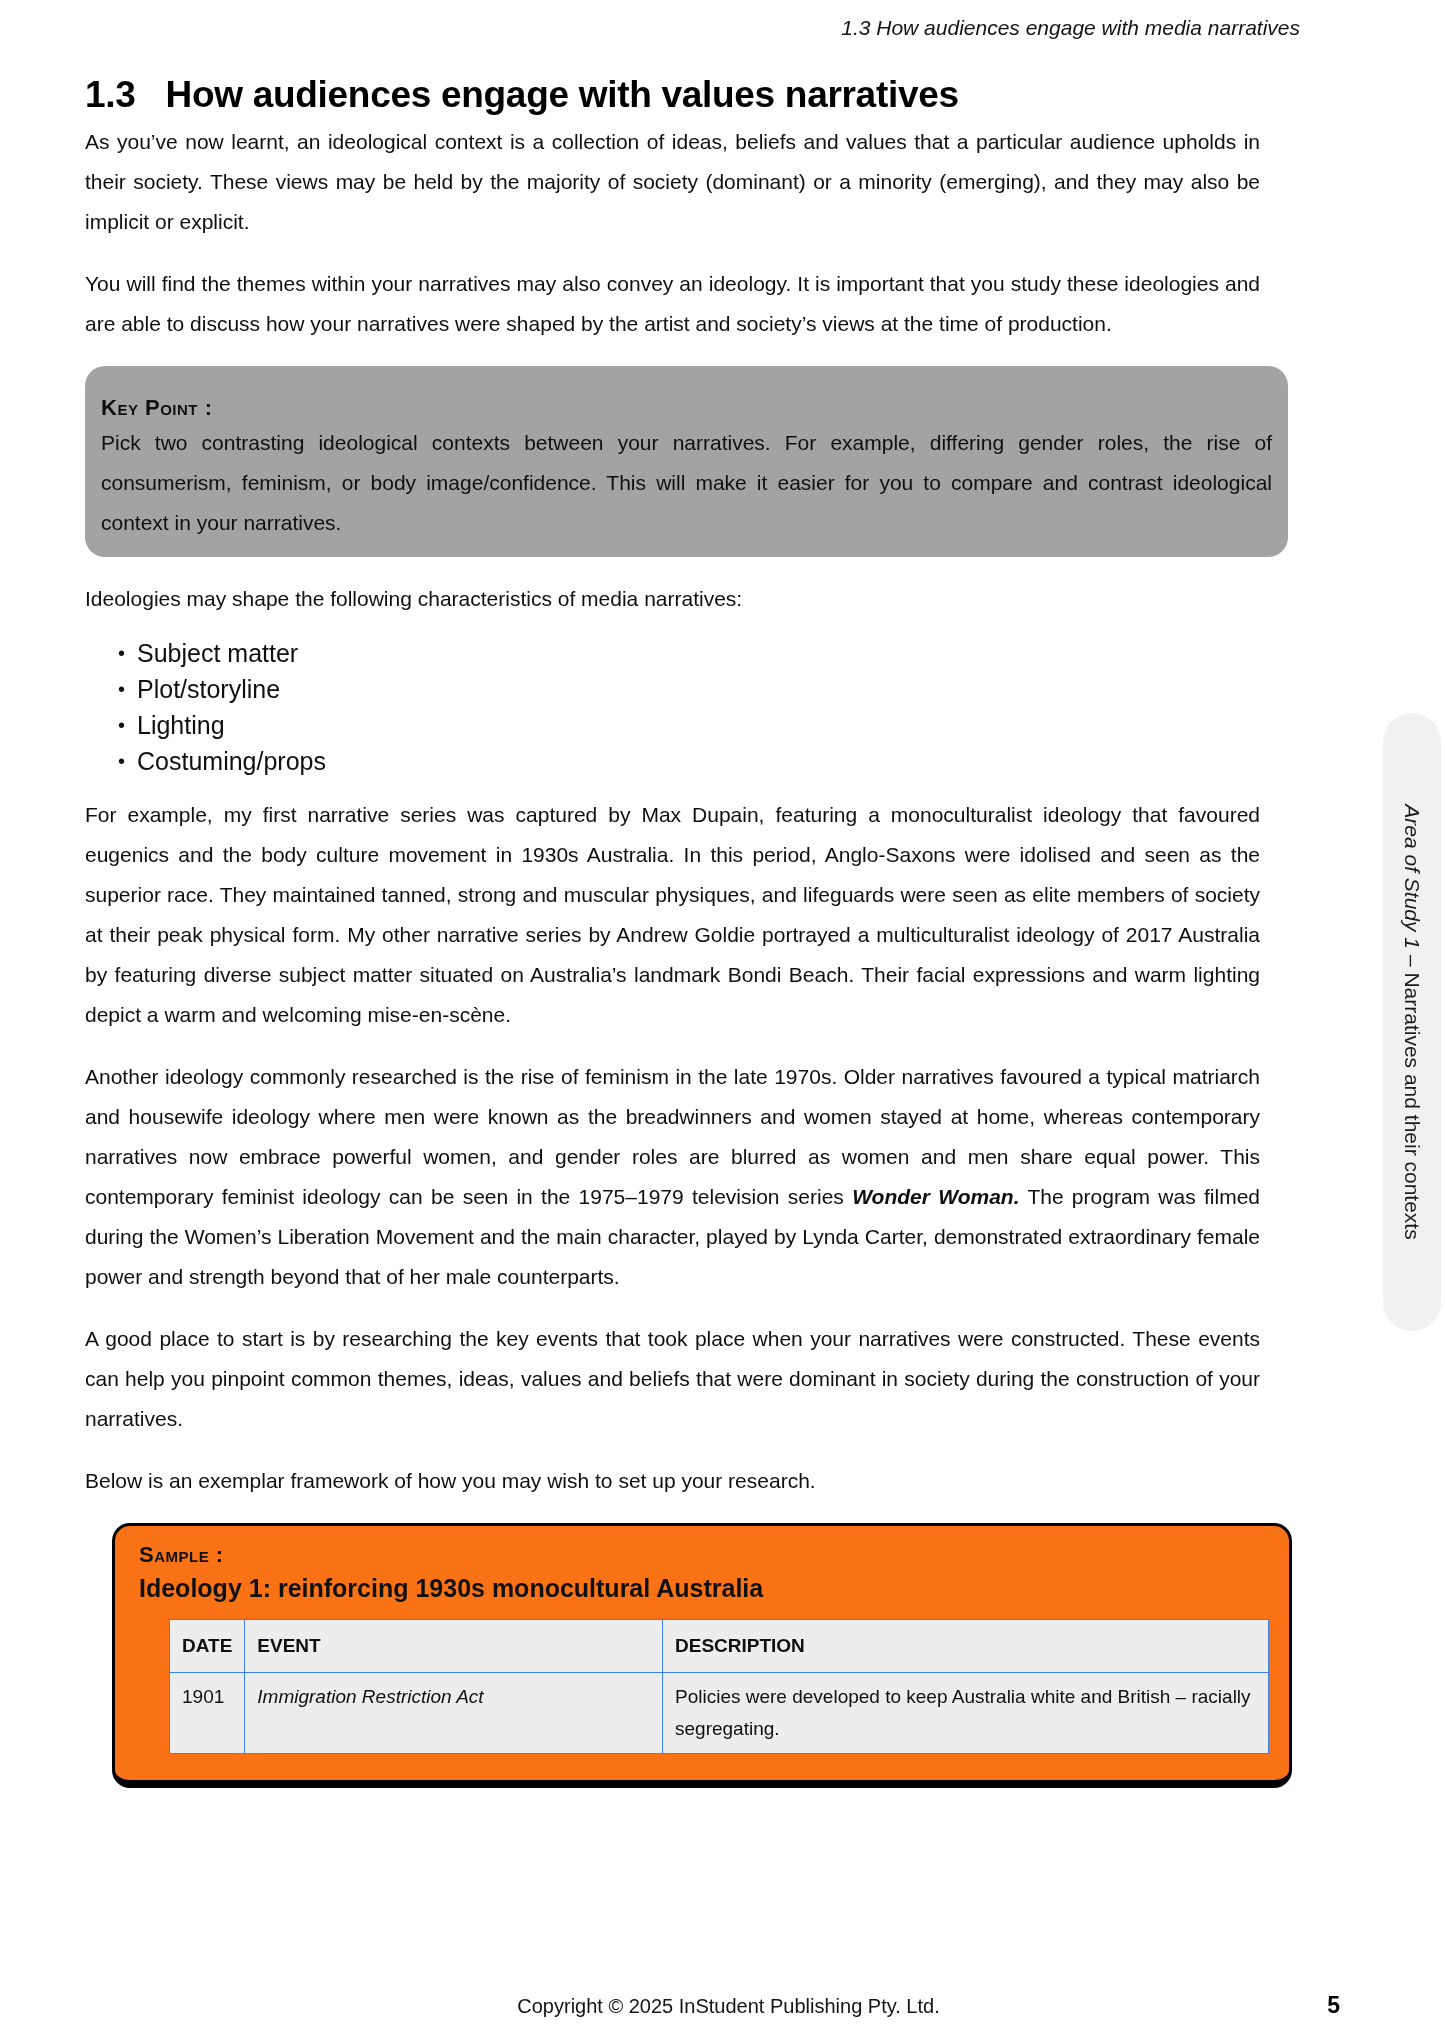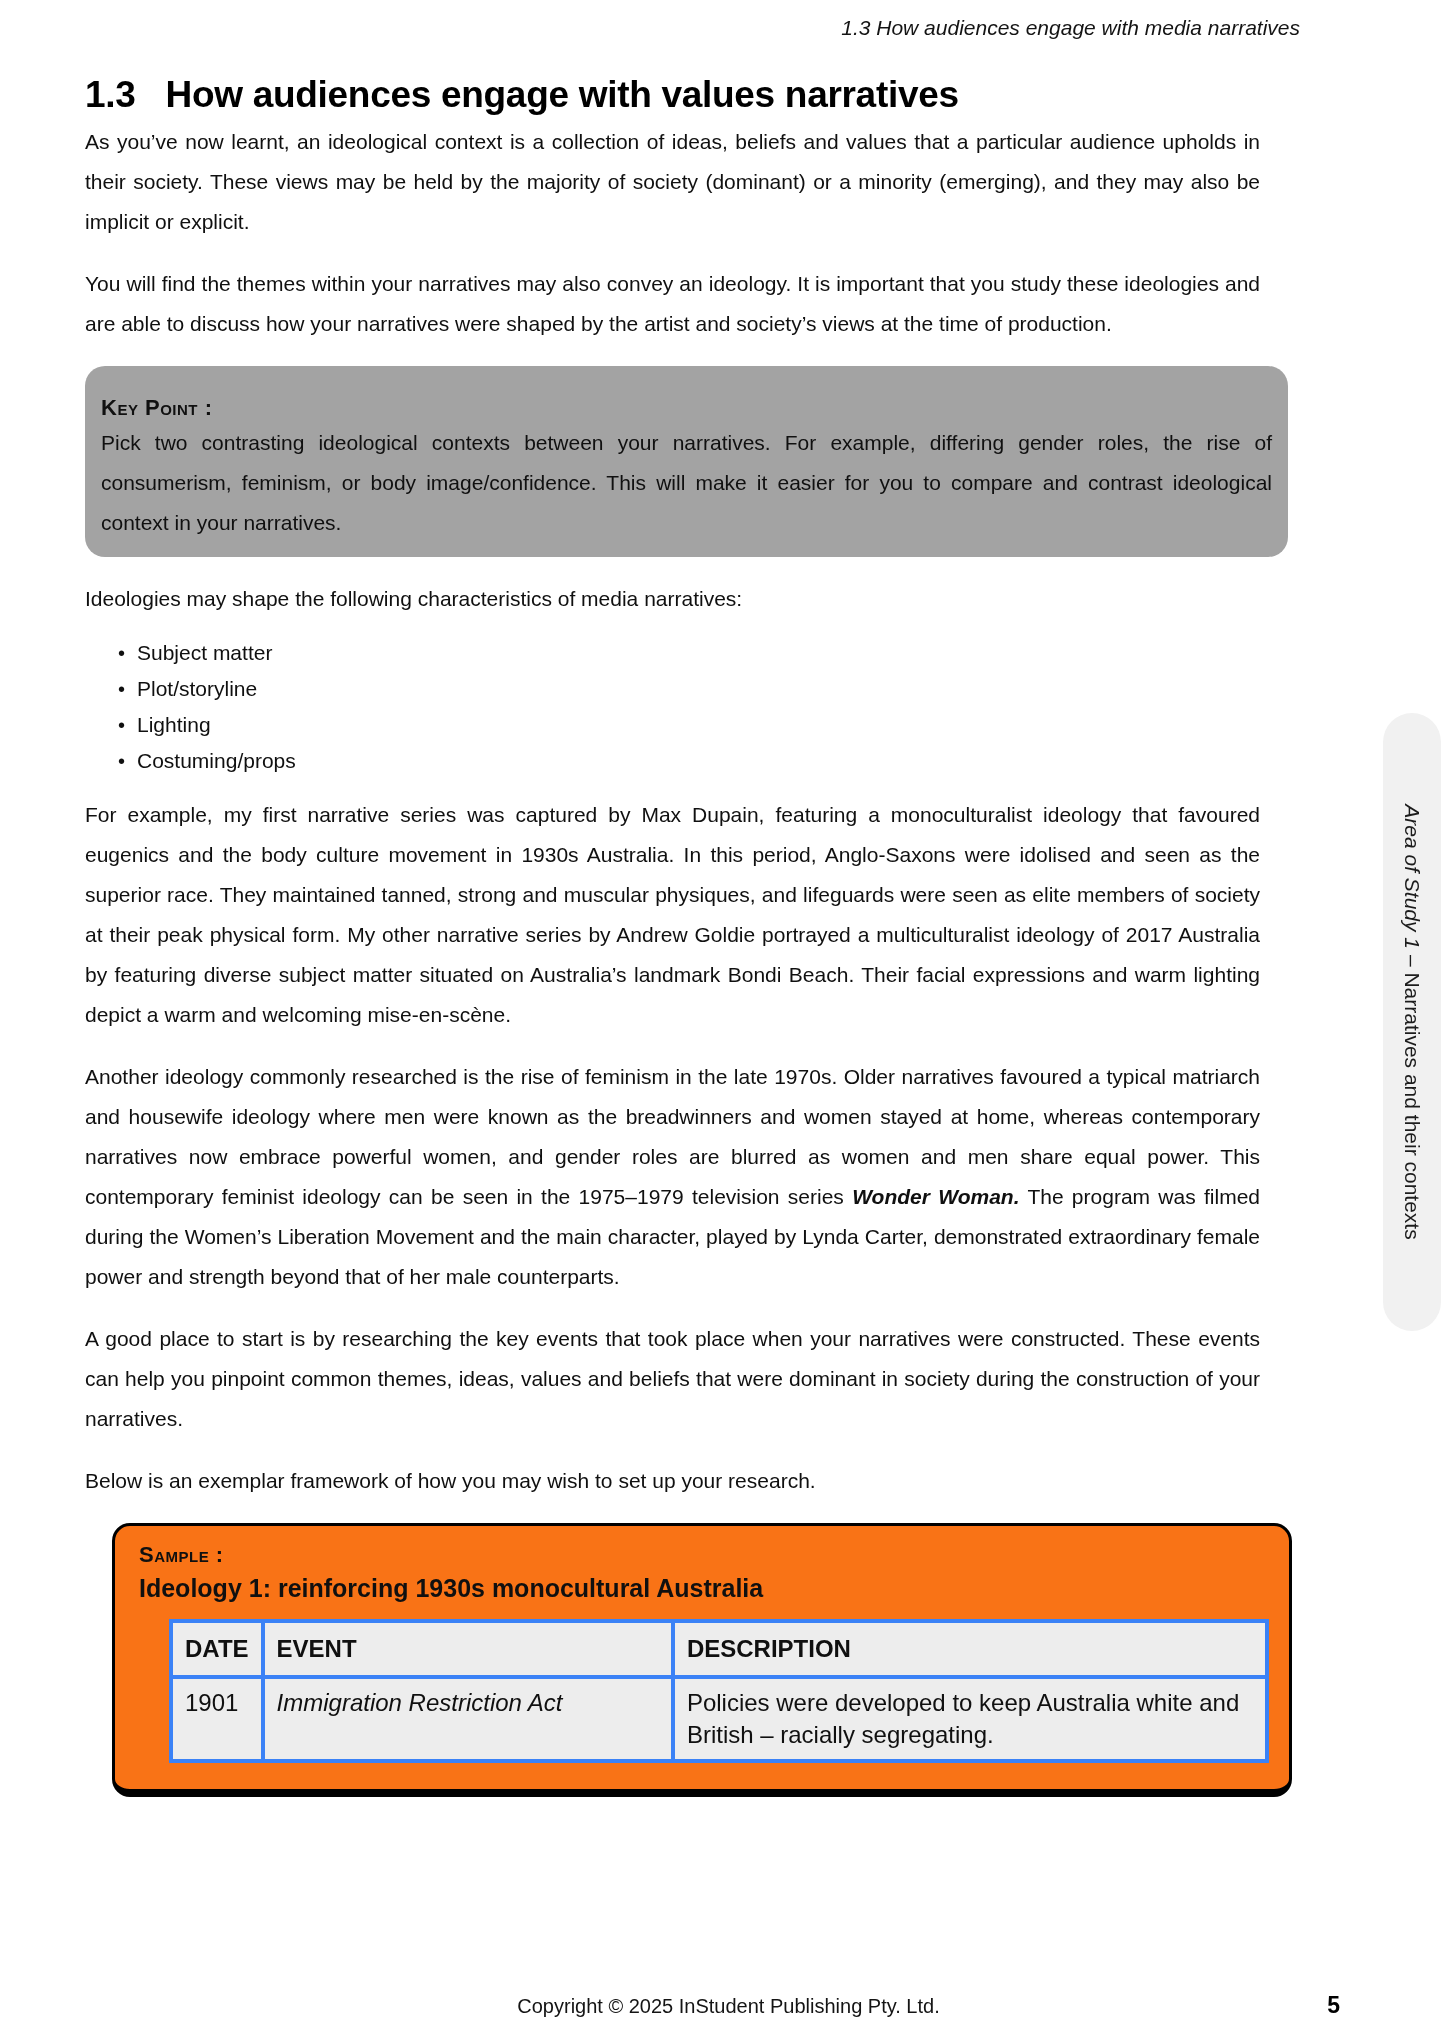--- a/index.html
+++ b/index.html
@@ -48,21 +48,21 @@
     font-variant: small-caps;
     font-size: 22px;
     letter-spacing: 0.5px;
     line-height: 30px;
   }
   .key-box p.body-par { margin: 0; }
   ul.char-list {
     list-style: none;
     margin: -6px 0 16px 0;
     padding: 0 0 0 33px;
-    font-size: 21px;
+    font-size: 25px;
   }
   ul.char-list li {
     position: relative;
     line-height: 36px;
     padding-left: 19px;
   }
   ul.char-list li::before {
     content: "\2022";
     position: absolute;
     left: 0; top: 0;
@@ -80,23 +80,23 @@
   .sample-heading {
     font-size: 25px;
     font-weight: bold;
     margin: 4px 0 16px 0;
   }
   table.research-table {
     border-collapse: collapse;
     margin-left: 30px;
   }
   table.research-table th, table.research-table td {
-    border: 4px solid #3b82f6;
+    border: 1px solid #3b82f6;
     background: #ededed;
-    font-size: 24px;
+    font-size: 19px;
     line-height: 32px;
     padding: 8px 12px;
     text-align: left;
     vertical-align: top;
   }
   table.research-table th {
     font-weight: bold;
     padding: 10px 12px;
     vertical-align: middle;
   }

